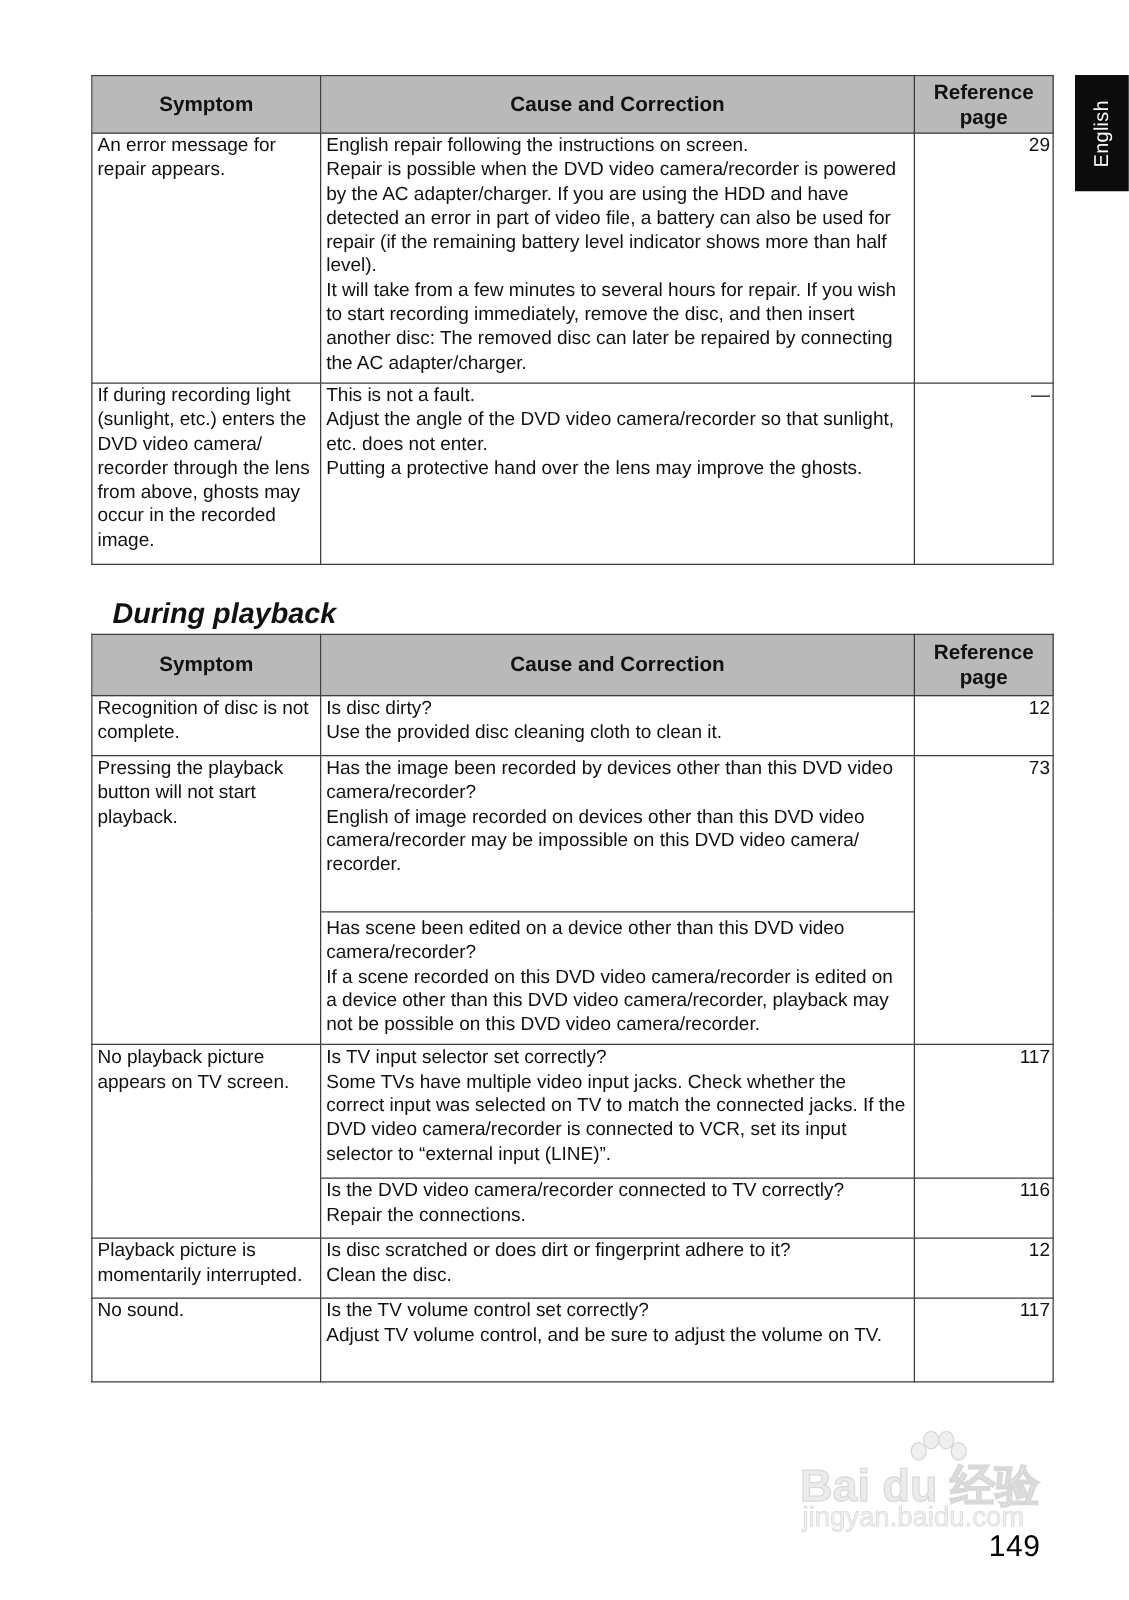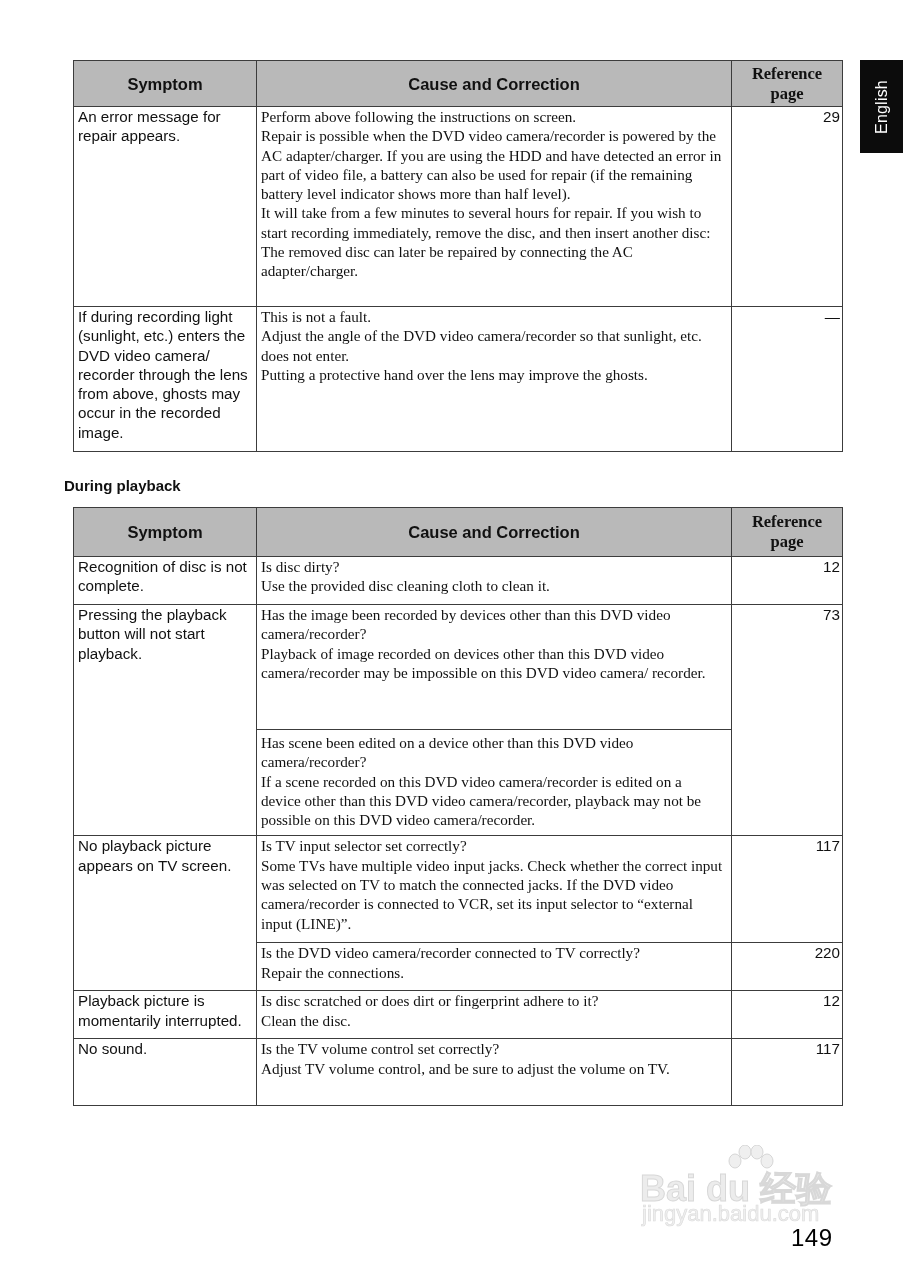--- a/index.html
+++ b/index.html
@@ -27,28 +27,28 @@
   table.tbl thead th {
     background: #b9b9b9; font-weight: bold; text-align: center; vertical-align: middle;
     font-size: 16.5px; line-height: 20px; padding: 0 4px;
   }
   table.tbl col.c1 { width: 183px; }
   table.tbl col.c2 { width: 475px; }
   table.tbl col.c3 { width: 111px; }
   td.sym { padding: 0 3px 6px 4px; }
   td.cause { padding: 0 6px 6px 4px; }
   td.ref { text-align: right; vertical-align: middle; padding: 0 2px; }
-  .line { display: block; font-family: Liberation Serif, serif; }
+  .line { display: block; }
   #t1 { top: 60px; }
   #t1 thead tr { height: 46px; }
   #t1 tr.r1 td { height: 193px; }
   #t1 tr.r2 td { height: 138px; }
   .section-title {
-    position: absolute; left: 64px; top: 477px;
-    font-size: 15px; font-weight: bold;
+    position: absolute; left: 90px; top: 477px;
+    font-size: 23px; font-weight: bold; font-style: italic;
   }
   #t2 { top: 507px; }
   #t2 thead tr { height: 49px; }
   .page-num {
     position: absolute; left: 791px; top: 1224px;
     font-size: 24px; font-weight: normal; color: #000; letter-spacing: 0.5px;
   }
   .watermark {
     position: absolute; left: 640px; top: 1145px; width: 220px; height: 100px;
     color: #e6e6e6; pointer-events: none;
@@ -85,21 +85,21 @@
       <th>
         <span class="line">Reference</span>
         <span class="line">page</span>
       </th>
     </tr>
   </thead>
   <tbody>
     <tr class="r1">
       <td class="sym">An error message for repair appears.</td>
       <td class="cause">
-        <span class="line">Perform above following the instructions on screen.</span>
+        <span class="line">English repair following the instructions on screen.</span>
         <span class="line">Repair is possible when the DVD video camera/recorder is powered by the AC adapter/charger. If you are using the HDD and have detected an error in part of video file, a battery can also be used for repair (if the remaining battery level indicator shows more than half level).</span>
         <span class="line">It will take from a few minutes to several hours for repair. If you wish to start recording immediately, remove the disc, and then insert another disc: The removed disc can later be repaired by connecting the AC adapter/charger.</span>
       </td>
       <td class="ref">29</td>
     </tr>
     <tr class="r2">
       <td class="sym">If during recording light (sunlight, etc.) enters the DVD video camera/ recorder through the lens from above, ghosts may occur in the recorded image.</td>
       <td class="cause">
         <span class="line">This is not a fault.</span>
         <span class="line">Adjust the angle of the DVD video camera/recorder so that sunlight, etc. does not enter.</span>
@@ -136,21 +136,21 @@
         <span class="line">Is disc dirty?</span>
         <span class="line">Use the provided disc cleaning cloth to clean it.</span>
       </td>
       <td class="ref">12</td>
     </tr>
 
     <tr style="height:125px">
       <td class="sym" rowspan="2">Pressing the playback button will not start playback.</td>
       <td class="cause">
         <span class="line">Has the image been recorded by devices other than this DVD video camera/recorder?</span>
-        <span class="line">Playback of image recorded on devices other than this DVD video camera/recorder may be impossible on this DVD video camera/ recorder.</span>
+        <span class="line">English of image recorded on devices other than this DVD video camera/recorder may be impossible on this DVD video camera/ recorder.</span>
       </td>
       <td class="ref" rowspan="2">73</td>
     </tr>
     <tr style="height:106px">
       <td class="cause" style="padding-top:3px">
         <span class="line">Has scene been edited on a device other than this DVD video camera/recorder?</span>
         <span class="line">If a scene recorded on this DVD video camera/recorder is edited on a device other than this DVD video camera/recorder, playback may not be possible on this DVD video camera/recorder.</span>
       </td>
     </tr>
 
@@ -160,21 +160,21 @@
         <span class="line">Is TV input selector set correctly?</span>
         <span class="line">Some TVs have multiple video input jacks. Check whether the correct input was selected on TV to match the connected jacks. If the DVD video camera/recorder is connected to VCR, set its input selector to “external input (LINE)”.</span>
       </td>
       <td class="ref">117</td>
     </tr>
     <tr style="height:48px">
       <td class="cause">
         <span class="line">Is the DVD video camera/recorder connected to TV correctly?</span>
         <span class="line">Repair the connections.</span>
       </td>
-      <td class="ref">220</td>
+      <td class="ref">116</td>
     </tr>
 
     <tr style="height:48px">
       <td class="sym" style="padding-right:1px">Playback picture is momentarily interrupted.</td>
       <td class="cause">
         <span class="line">Is disc scratched or does dirt or fingerprint adhere to it?</span>
         <span class="line">Clean the disc.</span>
       </td>
       <td class="ref">12</td>
     </tr>

